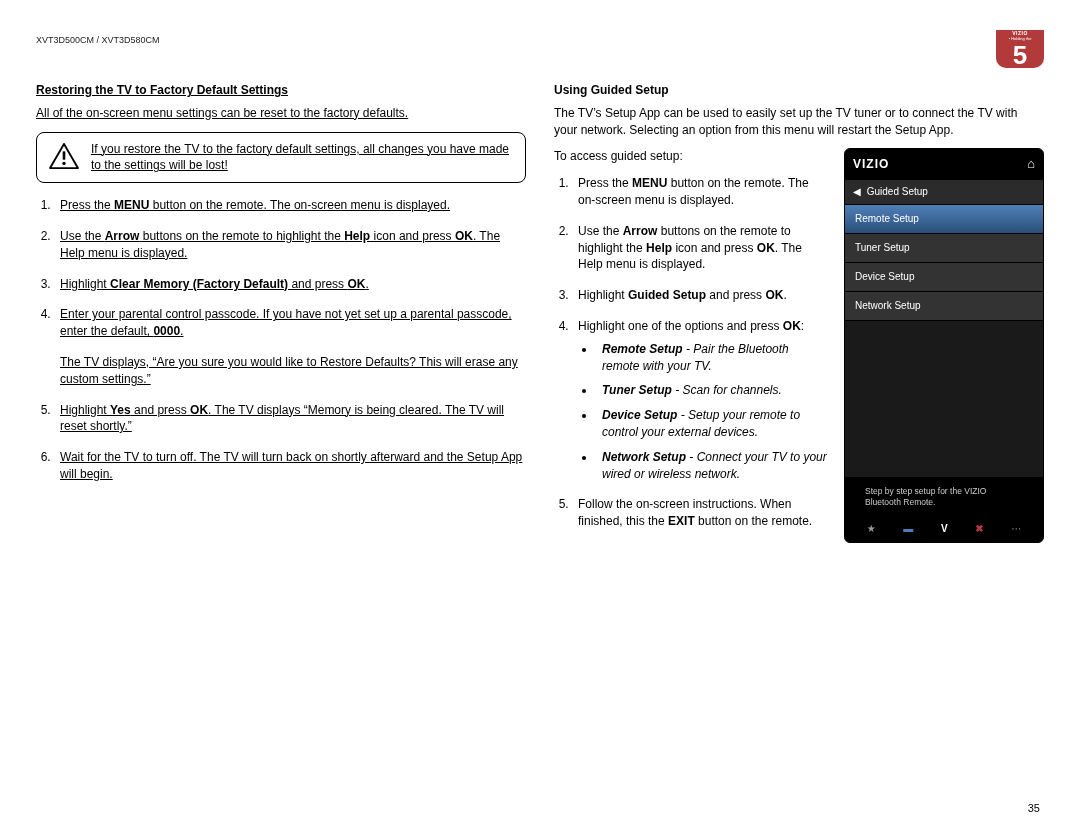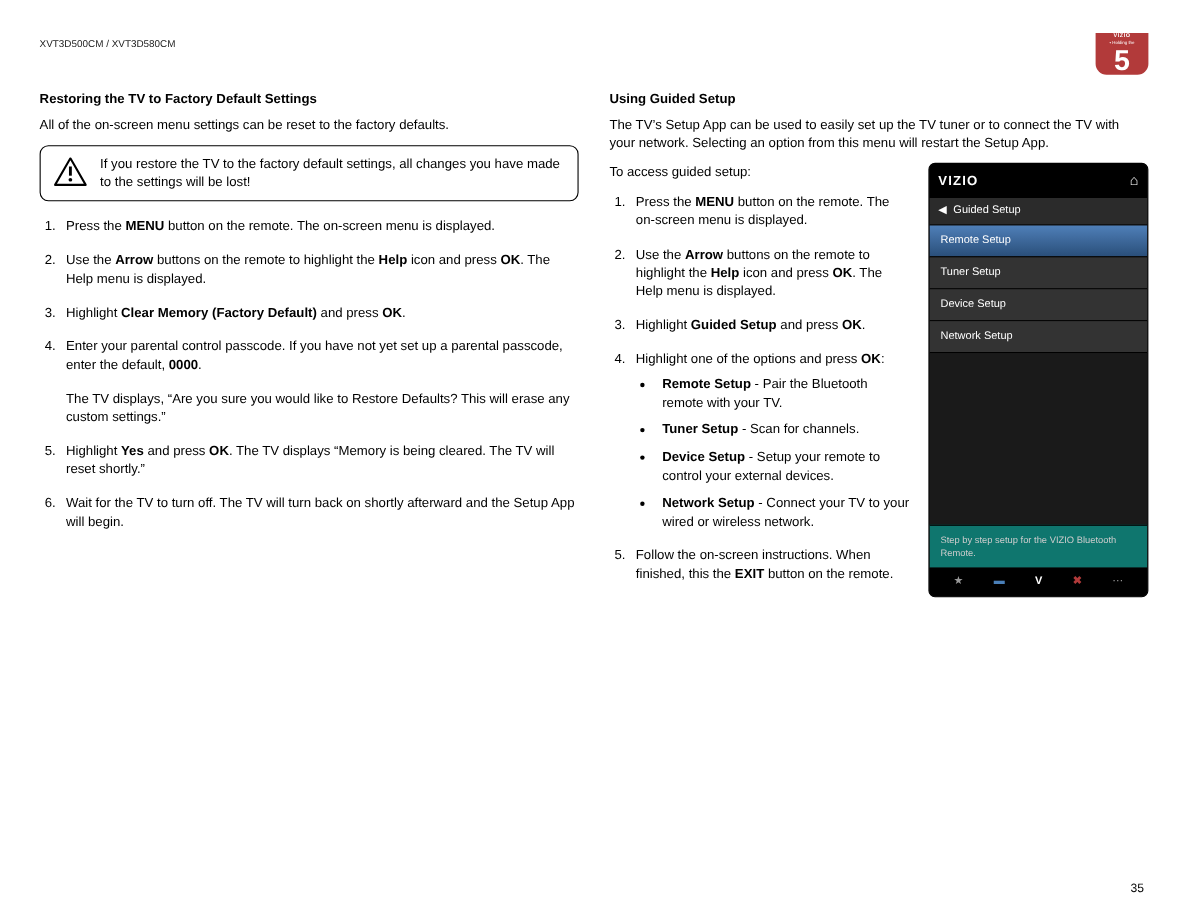--- a/index.html
+++ b/index.html
@@ -22,55 +22,55 @@
       border-radius: 0 0 10px 10px;
       color: #fff;
       display: flex; flex-direction: column; align-items: center; justify-content: center;
       position: relative;
     }
     .chapter-badge .vizio-mini { font-size: 5px; letter-spacing: 0.5px; margin-bottom: -1px; font-weight: bold; }
     .chapter-badge .sub { font-size: 4px; }
     .chapter-badge .num { font-size: 26px; font-weight: bold; line-height: 1; }
     .columns { display: flex; gap: 28px; margin-top: 14px; }
     .col { flex: 1; }
-    .col-left { max-width: 495px; }
+    .col-left { max-width: 495px; text-decoration: underline; }
     .col-right { flex: 1; display: flex; flex-direction: column; }
     h2 { font-size: 12px; font-weight: bold; margin-bottom: 6px; }
     p { margin-bottom: 10px; }
     .warning-box {
       border: 1.5px solid #000;
       border-radius: 8px;
       padding: 8px 12px;
       display: flex;
       align-items: flex-start;
       gap: 12px;
       margin: 10px 0 14px 0;
     }
     .warn-icon {
       flex-shrink: 0;
       width: 30px; height: 26px;
       margin-top: 2px;
     }
     ol { padding-left: 18px; margin-bottom: 10px; }
     ol li { padding-left: 6px; margin-bottom: 14px; }
     ul { list-style-type: disc; padding-left: 18px; margin-top: 6px; }
-    ul li { margin-bottom: 8px; }
+    ul li { margin-bottom: 8px; font-style: italic; }
     .bold { font-weight: bold; }
     .right-inner { display: flex; gap: 16px; align-items: flex-start; }
     .right-text { flex: 1; }
     .tv-menu { width: 200px; border-radius: 6px; overflow: hidden; background: #181818; color: #fff; font-size: 10px; border:1px solid #000; flex-shrink:0; display:flex; flex-direction:column; height:395px;}
     .tv-top { background: #000; padding: 6px 8px; display: flex; justify-content: space-between; align-items: center; }
     .tv-brand { font-weight: bold; letter-spacing: 1px; font-size: 12px; }
     .tv-home { font-size: 13px; }
     .tv-crumb { background:#2b2b2b; padding:5px 8px; display:flex; align-items:center; gap:6px; border-bottom:1px solid #000;}
     .tv-crumb .chev { font-size:10px;}
     .tv-item { padding:7px 10px; border-bottom:1px solid #000; background:#333; }
     .tv-item.sel { background: linear-gradient(#4f7fb8,#2a4f7a); }
     .tv-body { flex:1; background:#1a1a1a; }
-    .tv-desc { padding:8px 10px; font-size:8.5px; color:#ccc; line-height:1.3; border-top:1px solid #000;background:#0f766e;}
+    .tv-desc { padding:8px 20px; font-size:8.5px; color:#ccc; line-height:1.3; border-top:1px solid #000;background:#000000;}
     .tv-bottom { background:#000; padding:6px 8px; display:flex; justify-content:space-around; align-items:center; font-size:10px;}
     .tv-bottom span { color:#999; }
     .tv-bottom .red { color:#b23a3a; font-weight:bold;}
     .tv-bottom .v { color:#fff; font-weight:bold;}
     .page-num { position:absolute; bottom:18px; right:40px; font-size:11px;}
     .sub-para { margin-top:-6px; margin-bottom:14px; margin-left:24px;}
   </style>
 </head>
 <body>
 

